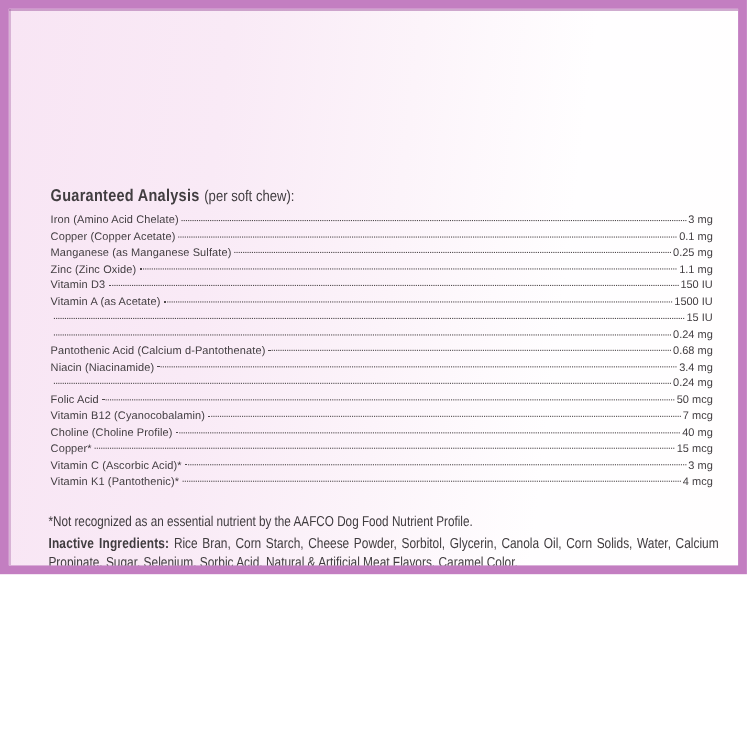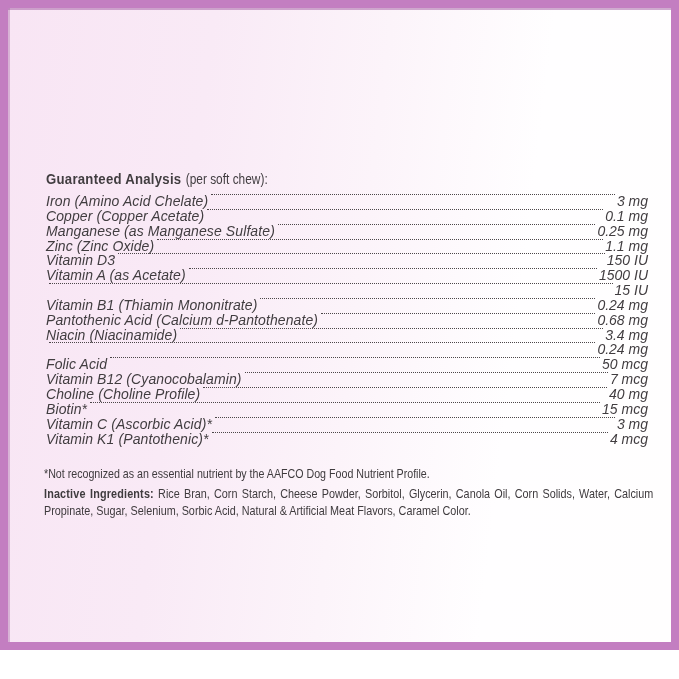--- a/index.html
+++ b/index.html
@@ -1,21 +1,21 @@
 <!DOCTYPE html>
 <html><head>
 <meta charset="utf-8">
 <style>
   html, body { margin: 0; padding: 0; background: #ffffff; }
   body { width: 679px; height: 679px; font-family: "Liberation Sans", sans-serif; }
 
   .frame {
     position: relative;
     width: 679px;
-    height: 650px;
+    height: 522px;
     box-sizing: border-box;
     border: 8px solid #c37ec1;
     background: linear-gradient(97deg, #f8e5f4 0%, #f9eaf6 28%, #fcf4fa 52%, #fffeff 74%, #fffefe 100%);
     box-shadow: inset 0 2px 0 rgba(167, 102, 168, 0.55), inset 2px 0 0 rgba(167, 102, 168, 0.40);
     overflow: hidden;
   }
 
   .header {
     position: absolute;
     left: 38px;
@@ -30,25 +30,24 @@
 
   .table {
     position: absolute;
     left: 38px;
     top: 186px;
     width: 602px;
     color: #413d40;
   }
   .row {
     display: flex;
-    align-items: flex-start;
+    align-items: center;
     height: 14.85px;
     line-height: 14.85px;
-    font-size: 14px;
-    font-style: italic;
+    font-size: 10px;
   }
   .lbl { white-space: nowrap; letter-spacing: 0.1px; }
   .leader {
     flex: 1;
     border-bottom: 1.7px dotted #4c4749;
     margin: 0 2px 2.5px 3px;
     min-width: 10px;
   }
   .val { white-space: nowrap; }
 
@@ -116,21 +115,20 @@
       <div class="row">
         <span class="lbl">Vitamin A (as Acetate)</span>
         <span class="leader"></span>
         <span class="val">1500 IU</span>
       </div>
       <div class="row">
         <span class="leader"></span>
         <span class="val">15 IU</span>
       </div>
       <div class="row">
-        <span class="lbl">Vitamin B1 (Thiamin Mononitrate)</span>
         <span class="leader"></span>
         <span class="val">0.24 mg</span>
       </div>
       <div class="row">
         <span class="lbl">Pantothenic Acid (Calcium d-Pantothenate)</span>
         <span class="leader"></span>
         <span class="val">0.68 mg</span>
       </div>
       <div class="row">
         <span class="lbl">Niacin (Niacinamide)</span>
@@ -150,21 +148,21 @@
         <span class="lbl">Vitamin B12 (Cyanocobalamin)</span>
         <span class="leader"></span>
         <span class="val">7 mcg</span>
       </div>
       <div class="row">
         <span class="lbl">Choline (Choline Profile)</span>
         <span class="leader"></span>
         <span class="val">40 mg</span>
       </div>
       <div class="row">
-        <span class="lbl">Biotin*</span>
+        <span class="lbl">Copper*</span>
         <span class="leader"></span>
         <span class="val">15 mcg</span>
       </div>
       <div class="row">
         <span class="lbl">Vitamin C (Ascorbic Acid)*</span>
         <span class="leader"></span>
         <span class="val">3 mg</span>
       </div>
       <div class="row">
         <span class="lbl">Vitamin K1 (Pantothenic)*</span>

